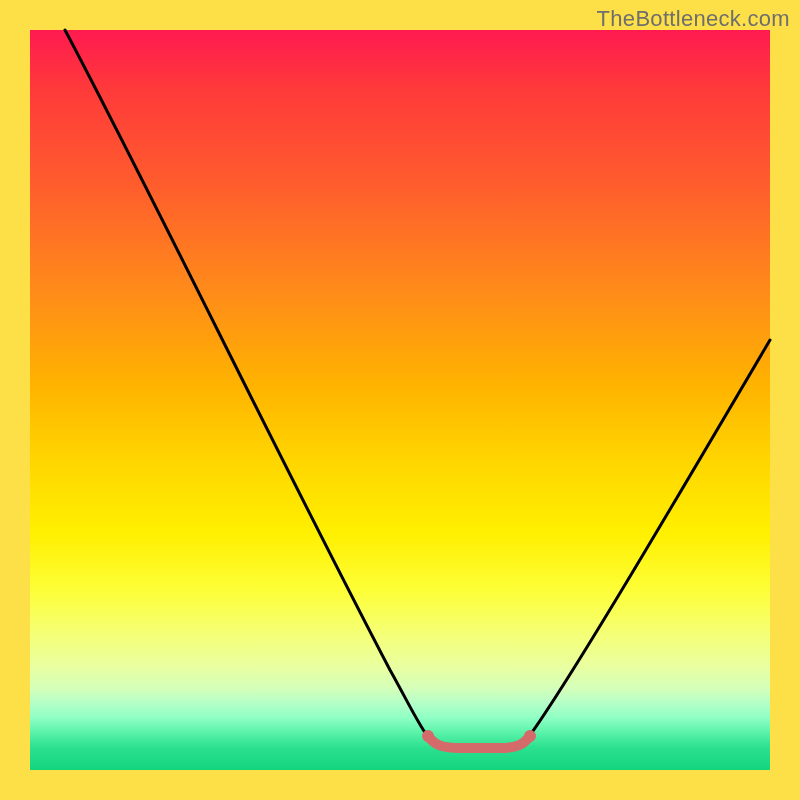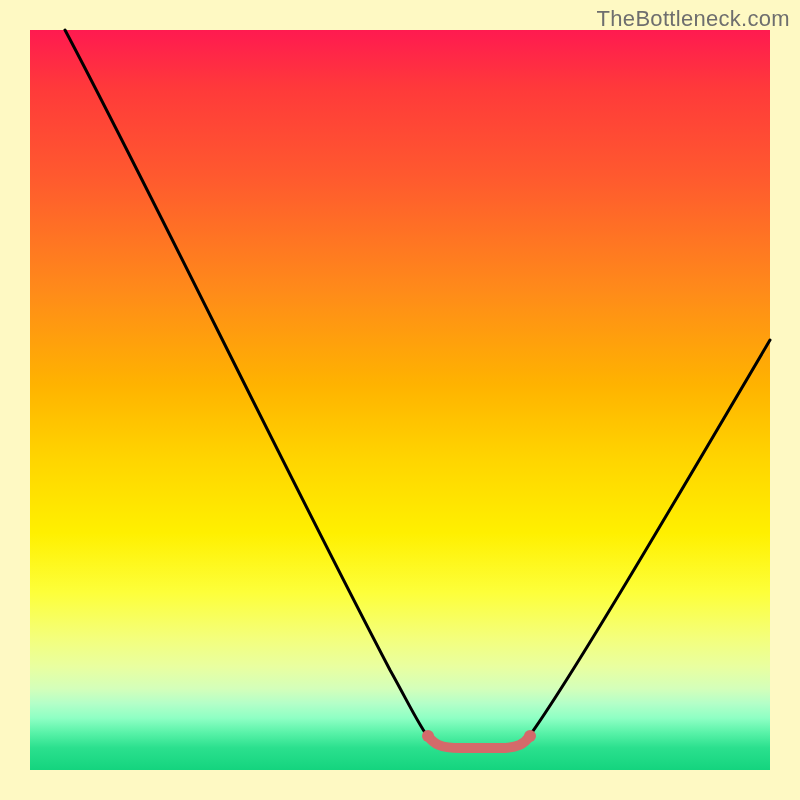--- a/index.html
+++ b/index.html
@@ -10,21 +10,21 @@
     background: #000;
     overflow: hidden;
     font-family: Arial, Helvetica, sans-serif;
   }
   .frame {
     position: absolute;
     left: 0;
     top: 0;
     width: 800px;
     height: 800px;
-    background: #fef9c3;
+    background: #fde047;
   }
   .plot-area {
     position: absolute;
     left: 30px;
     top: 30px;
     width: 740px;
     height: 740px;
     background: linear-gradient(to bottom,
       #ff1a50 0%,
       #ff3a3a 8%,

